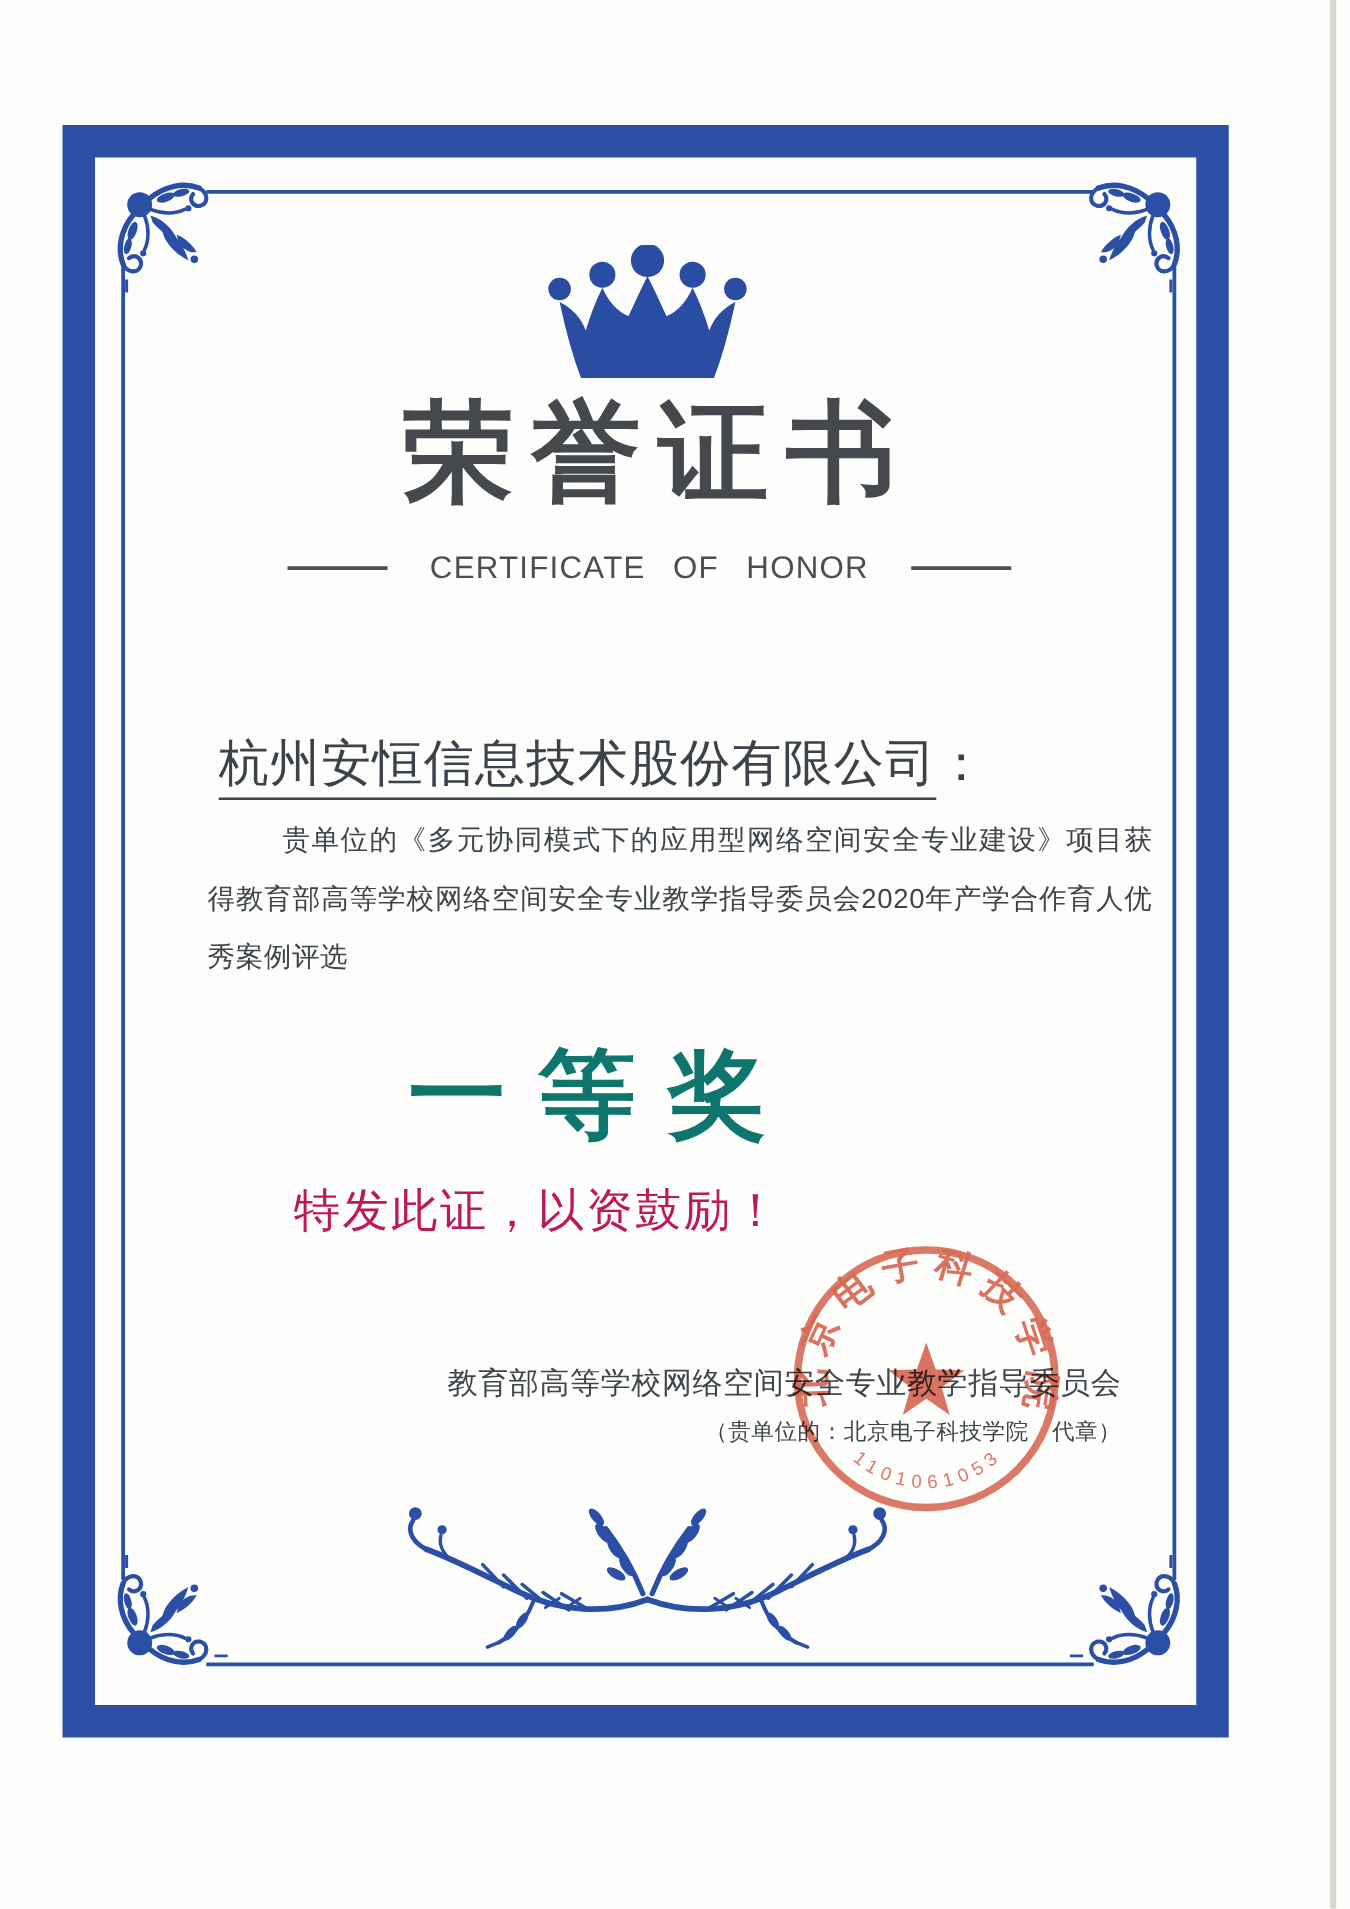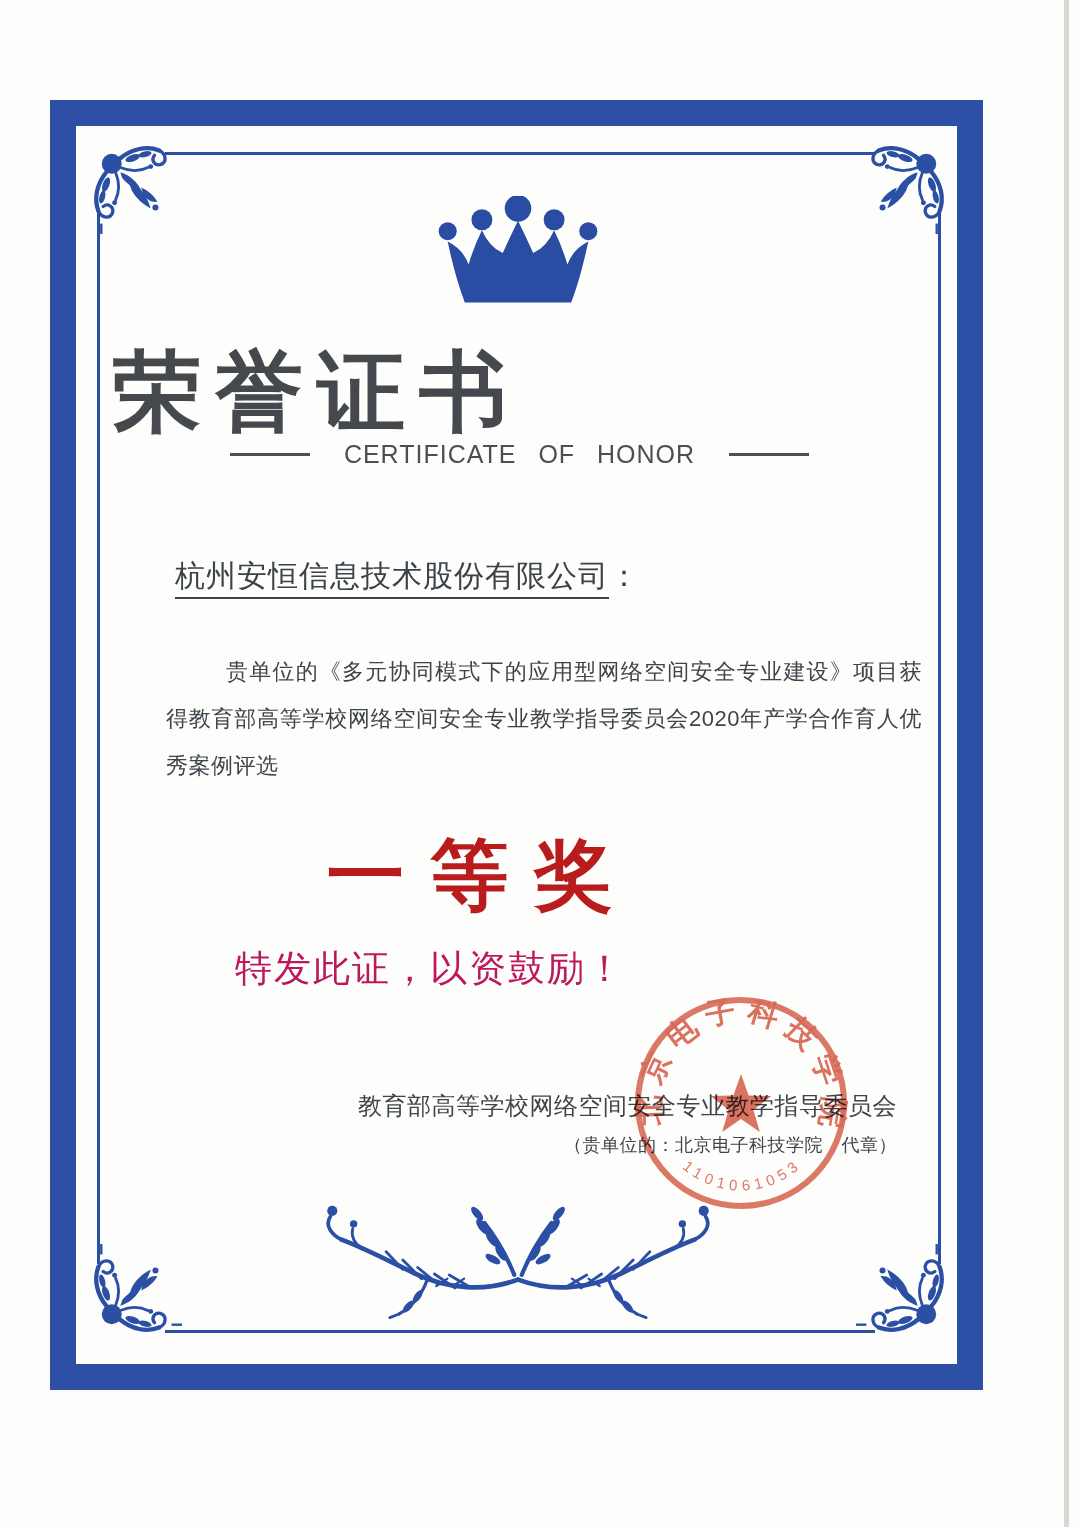--- a/index.html
+++ b/index.html
@@ -21,44 +21,44 @@
   .thin-left{left:97px;top:212px;width:3px;height:1052px;}
   .thin-right{left:938px;top:212px;width:3px;height:1052px;}
   .corner{width:95px;height:95px;}
   .corner-tl{left:88px;top:140px;}
   .corner-tr{left:855px;top:140px;transform:scaleX(-1);}
   .corner-bl{left:88px;top:1243px;transform:scaleY(-1);}
   .corner-br{left:855px;top:1243px;transform:scale(-1,-1);}
   
   .crown{left:432px;top:196px;width:172px;height:114px;}
   .cert-title{
-    left:99px;top:316px;width:841px;
+    left:99px;top:316px;width:841px;text-align:center;
     font-size:88px;font-weight:700;letter-spacing:14px;text-indent:14px;
-    color:#45494e;line-height:1.05;margin-top:30px;
+    color:#45494e;line-height:1.05;
   }
   .subtitle-row{
     left:99px;top:440px;width:841px;
     display:flex;align-items:center;justify-content:center;gap:34px;
   }
   .subtitle-dash{width:80px;height:3px;background:#4a4f54;}
   .subtitle-text{
     font-size:25px;color:#4a4f54;letter-spacing:1px;word-spacing:14px;
     font-weight:500;
   }
   
-  .recipient{left:175px;top:556px;font-size:30px;color:#3c4249;letter-spacing:1px;}
+  .recipient{left:175px;top:583px;font-size:40px;color:#3c4249;letter-spacing:1px;}
   .recipient .uname{border-bottom:2px solid #3c4249;padding-bottom:5px;}
   .body-par{
     left:166px;top:648px;width:756px;
     font-size:22px;line-height:47px;color:#3e444b;
     text-indent:60px;text-align:justify;letter-spacing:0.5px;
   }
   .award{
     left:62px;top:824px;width:841px;text-align:center;
-    font-size:78px;font-weight:700;letter-spacing:26px;color:#b91c1c;
+    font-size:78px;font-weight:700;letter-spacing:26px;color:#0f766e;
   }
   .closing{left:235px;top:944px;font-size:37px;color:#be185d;letter-spacing:2px;}
   
   .signature{left:340px;top:1090px;width:557px;text-align:right;color:#3f454c;}
   .sig-l1{font-size:24px;letter-spacing:0.5px;}
   .sig-l2{font-size:18px;margin-top:11px;letter-spacing:0.5px;}
   .sig-date{font-size:29px;margin-top:32px;padding-right:6px;letter-spacing:1px;}
   
   .seal{left:626px;top:988px;width:230px;height:230px;mix-blend-mode:multiply;opacity:.87;}
   

